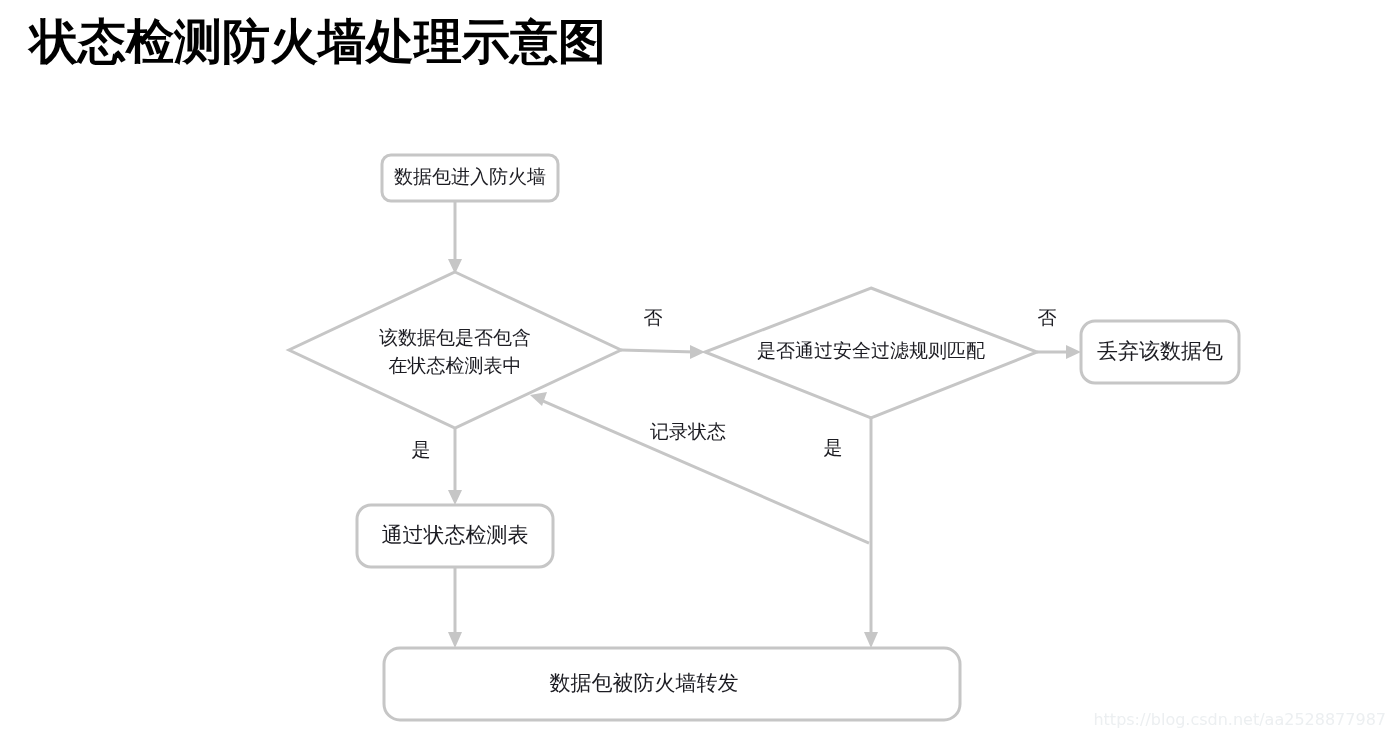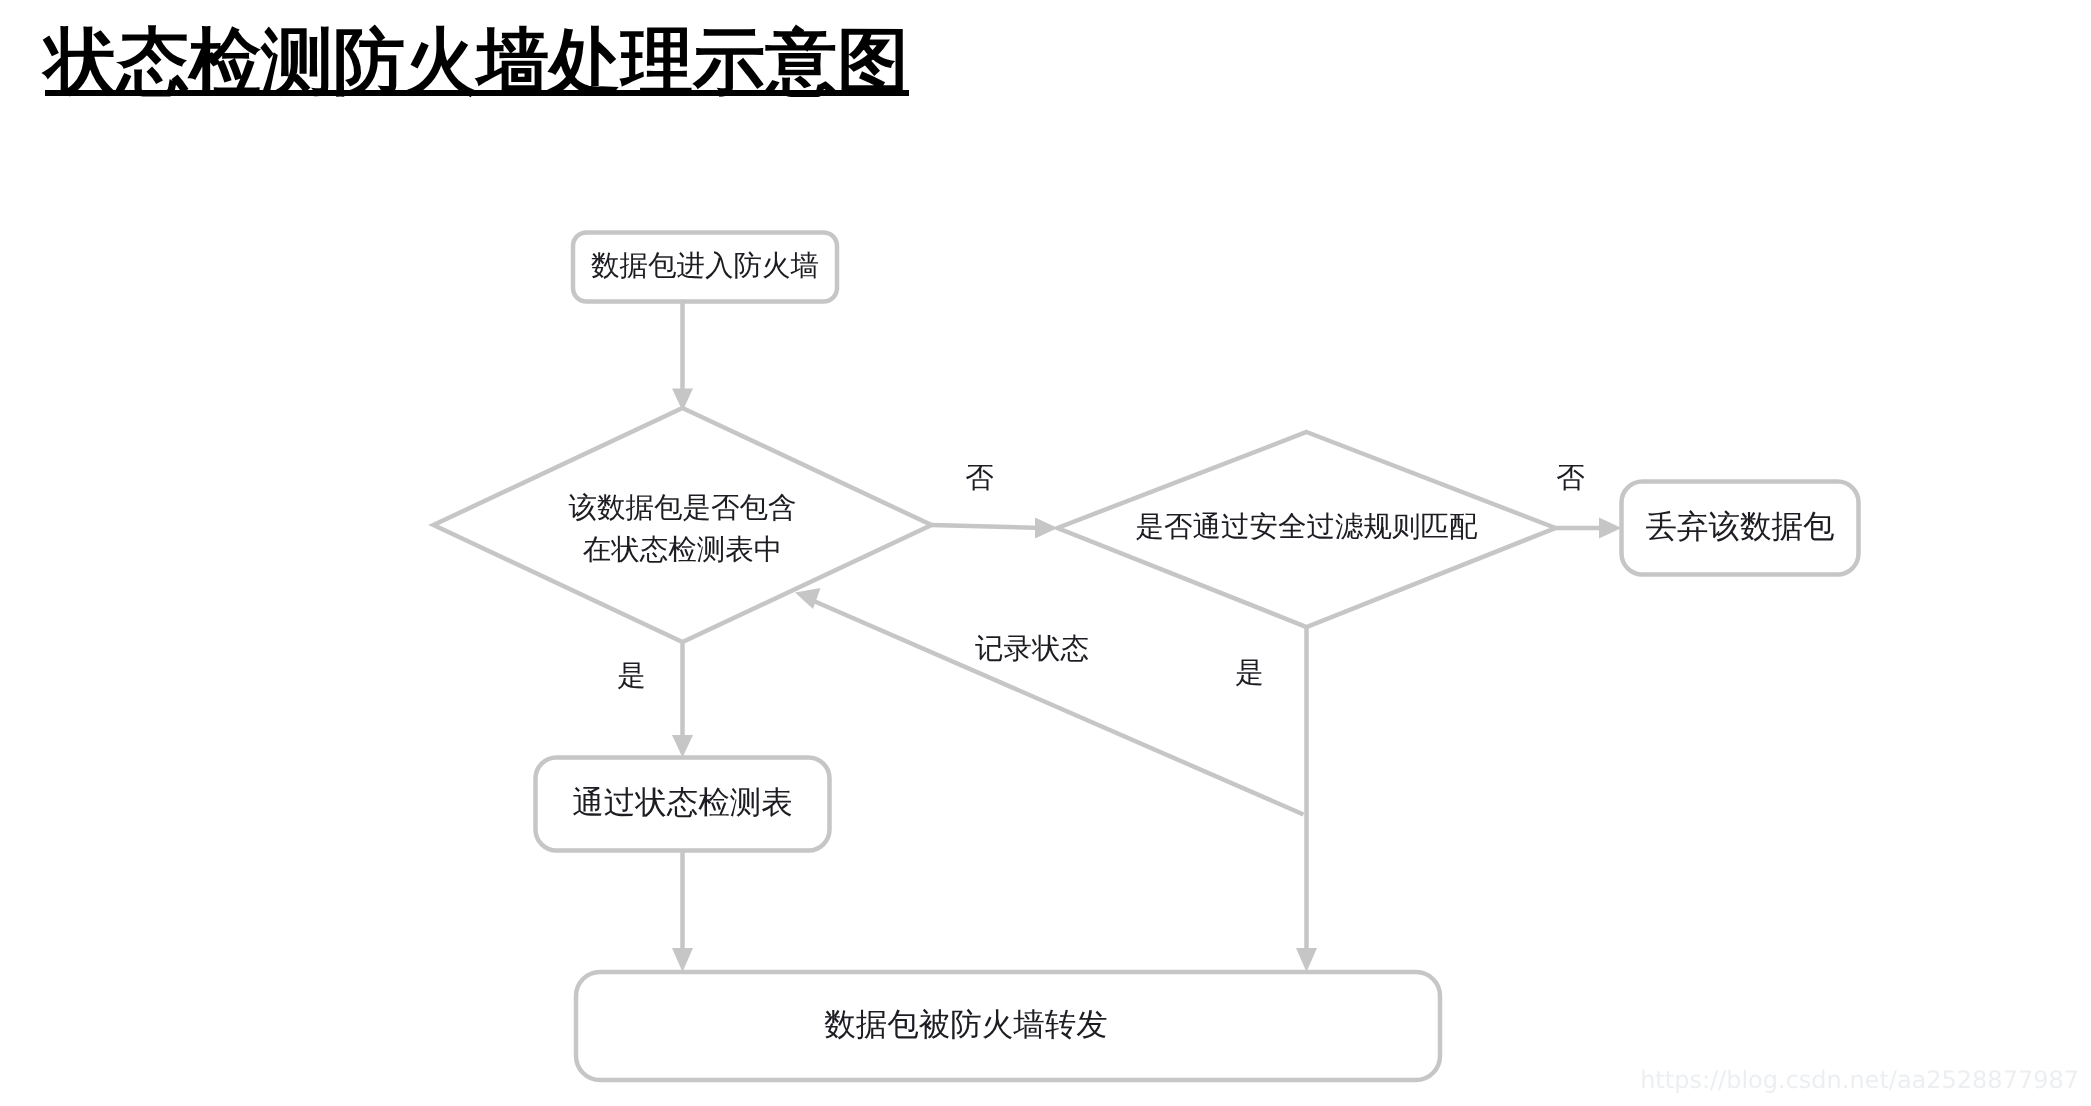--- a/index.html
+++ b/index.html
@@ -18,21 +18,20 @@
     position: absolute;
     left: 30px;
     top: 14px;
     font-family: "DejaVu Sans", "Liberation Sans", sans-serif;
     font-weight: bold;
     font-size: 48px;
     line-height: 1.15;
     letter-spacing: 0px;
     color: #000000;
     white-space: nowrap;
-    text-decoration: underline;
   }
   #flow-canvas {
     position: absolute;
     left: 0;
     top: 0;
     width: 1394px;
     height: 737px;
   }
   .node-shape {
     fill: #ffffff;

